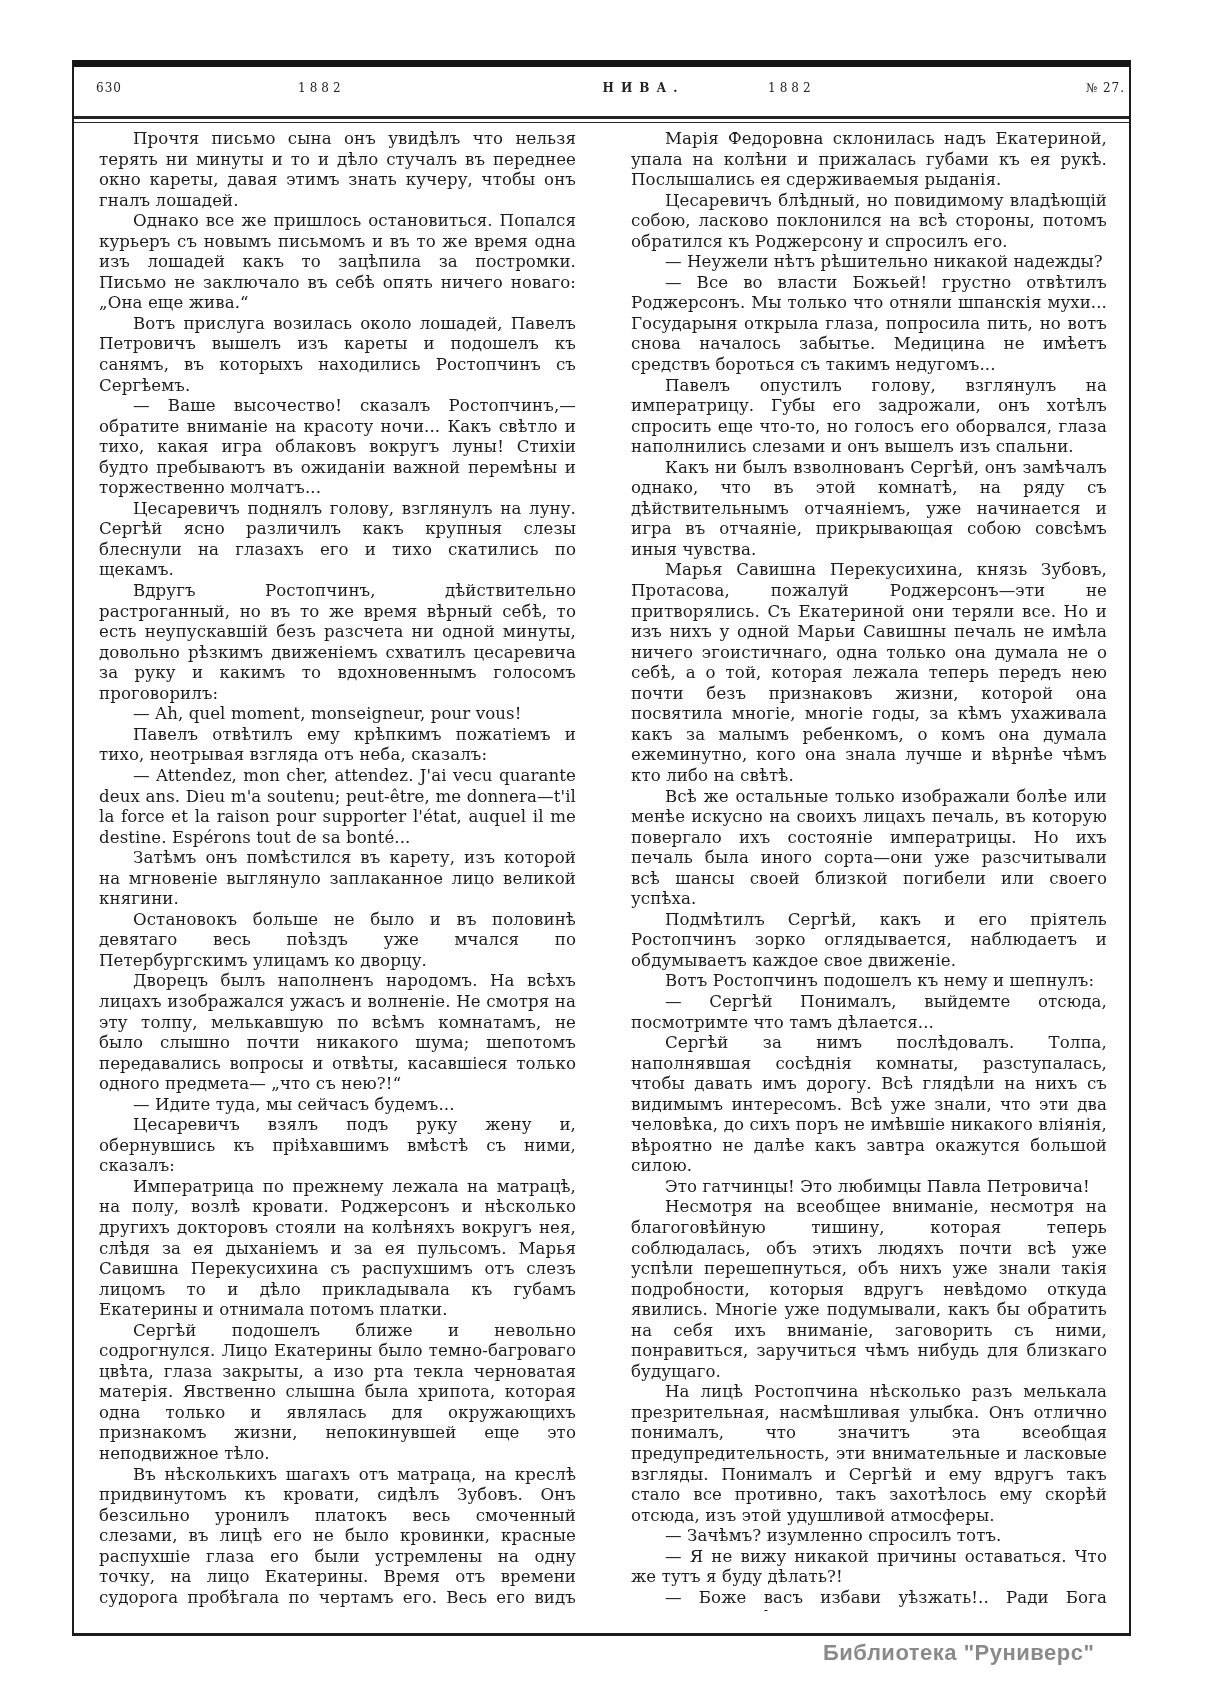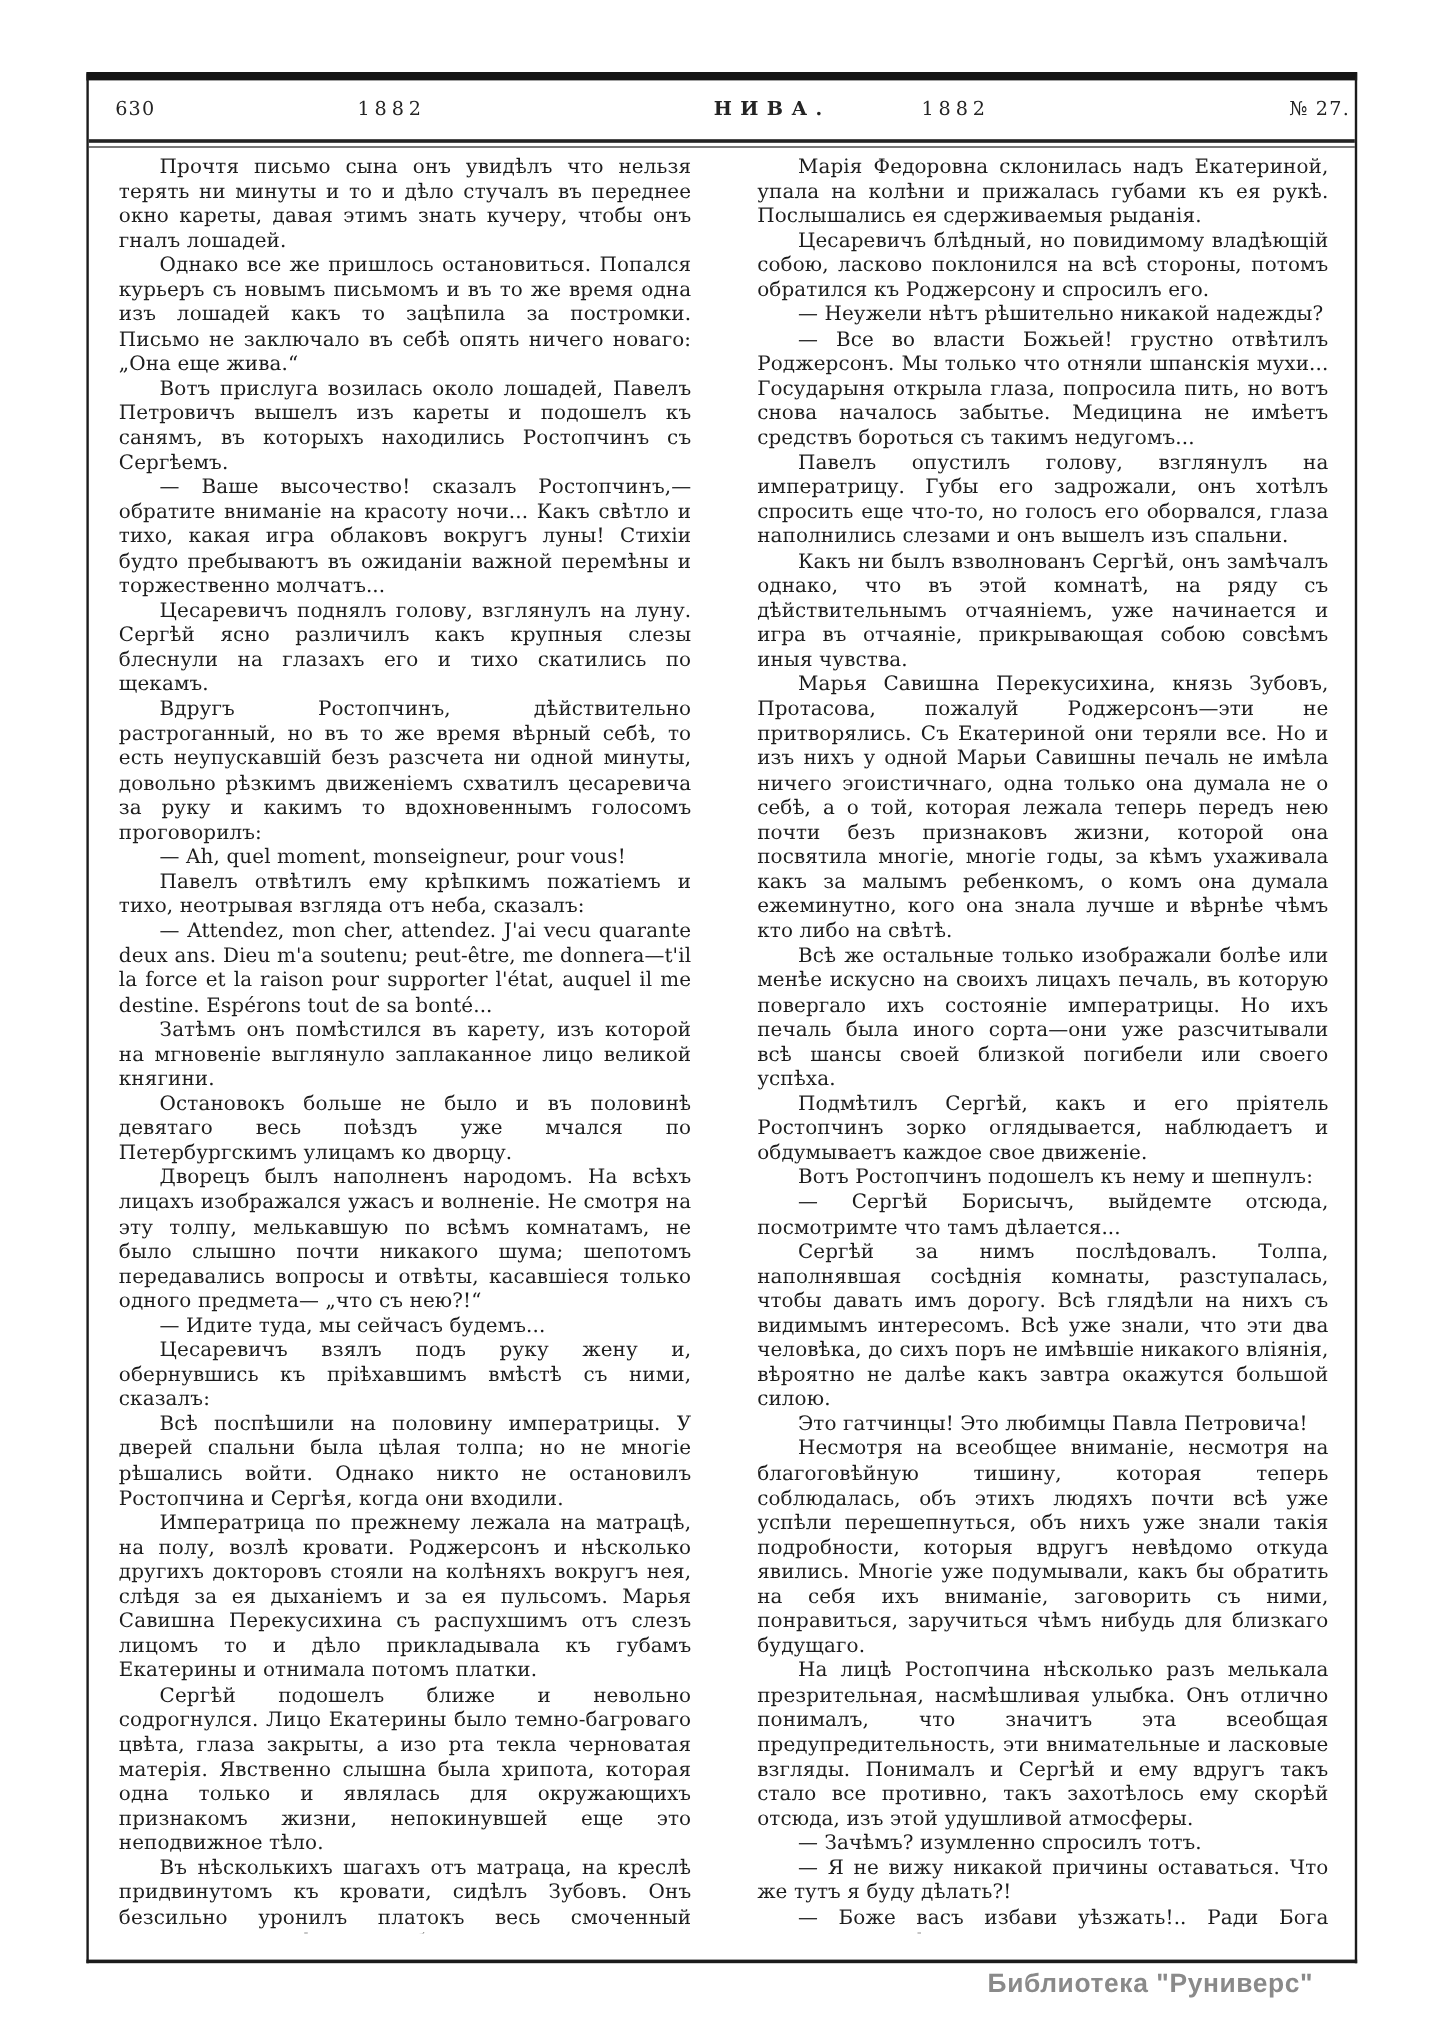--- a/index.html
+++ b/index.html
@@ -22,21 +22,21 @@
     border-top:7px solid #151515;
     background:#ffffff;
   }
   .masthead-row{
     position:absolute;
     left:0;top:0;width:100%;height:48px;
   }
   .masthead-row .hitem{
     position:absolute;
     top:14px;
-    font-size:16px;
+    font-size:12px;
     color:#242424;
     white-space:nowrap;
   }
   .h-page{left:22px;font-size:21px;letter-spacing:1px;}
   .h-year-left{left:224px;letter-spacing:4px;font-size:19px;}
   .h-title{left:50%;transform:translateX(-50%);font-size:22px;letter-spacing:7px;font-weight:bold;margin-left:42px;}
   .h-year-right{left:694px;letter-spacing:4px;font-size:19px;}
   .h-issue{right:4px;font-size:20px;letter-spacing:1px;}
   .double-rule{
     position:absolute;
@@ -106,39 +106,38 @@
       <p>Цесаревичъ поднялъ голову, взглянулъ на луну. Сергѣй ясно различилъ какъ крупныя слезы блеснули на глазахъ его и тихо скатились по щекамъ.</p>
       <p>Вдругъ Ростопчинъ, дѣйствительно растроганный, но въ то же время вѣрный себѣ, то есть неупускавшій безъ разсчета ни одной минуты, довольно рѣзкимъ движеніемъ схватилъ цесаревича за руку и какимъ то вдохновеннымъ голосомъ проговорилъ:</p>
       <p>— Ah, quel moment, monseigneur, pour vous!</p>
       <p>Павелъ отвѣтилъ ему крѣпкимъ пожатіемъ и тихо, неотрывая взгляда отъ неба, сказалъ:</p>
       <p>— Attendez, mon cher, attendez. J'ai vecu quarante deux ans. Dieu m'a soutenu; peut-être, me donnera—t'il la force et la raison pour supporter l'état, auquel il me destine. Espérons tout de sa bonté...</p>
       <p>Затѣмъ онъ помѣстился въ карету, изъ которой на мгновеніе выглянуло заплаканное лицо великой княгини.</p>
       <p>Остановокъ больше не было и въ половинѣ девятаго весь поѣздъ уже мчался по Петербургскимъ улицамъ ко дворцу.</p>
       <p>Дворецъ былъ наполненъ народомъ. На всѣхъ лицахъ изображался ужасъ и волненіе. Не смотря на эту толпу, мелькавшую по всѣмъ комнатамъ, не было слышно почти никакого шума; шепотомъ передавались вопросы и отвѣты, касавшіеся только одного предмета— „что съ нею?!“</p>
       <p>— Идите туда, мы сейчасъ будемъ...</p>
       <p>Цесаревичъ взялъ подъ руку жену и, обернувшись къ пріѣхавшимъ вмѣстѣ съ ними, сказалъ:</p>
-      <p>Всѣ поспѣшили на половину императрицы. У дверей спальни была цѣлая толпа; но не многіе рѣшались войти. Однако никто не остановилъ Ростопчина и Сергѣя, когда они входили.</p>
       <p>Императрица по прежнему лежала на матрацѣ, на полу, возлѣ кровати. Роджерсонъ и нѣсколько другихъ докторовъ стояли на колѣняхъ вокругъ нея, слѣдя за ея дыханіемъ и за ея пульсомъ. Марья Савишна Перекусихина съ распухшимъ отъ слезъ лицомъ то и дѣло прикладывала къ губамъ Екатерины и отнимала потомъ платки.</p>
       <p>Сергѣй подошелъ ближе и невольно содрогнулся. Лицо Екатерины было темно-багроваго цвѣта, глаза закрыты, а изо рта текла черноватая матерія. Явственно слышна была хрипота, которая одна только и являлась для окружающихъ признакомъ жизни, непокинувшей еще это неподвижное тѣло.</p>
       <p>Въ нѣсколькихъ шагахъ отъ матраца, на креслѣ придвинутомъ къ кровати, сидѣлъ Зубовъ. Онъ безсильно уронилъ платокъ весь смоченный слезами, въ лицѣ его не было кровинки, красные распухшіе глаза его были устремлены на одну точку, на лицо Екатерины. Время отъ времени судорога пробѣгала по чертамъ его. Весь его видъ выражалъ отчаяніе и ужасъ.</p>
 
     </div>
 
     <div class="col col-right">
       <p>Марія Федоровна склонилась надъ Екатериной, упала на колѣни и прижалась губами къ ея рукѣ. Послышались ея сдерживаемыя рыданія.</p>
       <p>Цесаревичъ блѣдный, но повидимому владѣющій собою, ласково поклонился на всѣ стороны, потомъ обратился къ Роджерсону и спросилъ его.</p>
       <p>— Неужели нѣтъ рѣшительно никакой надежды?</p>
       <p>— Все во власти Божьей! грустно отвѣтилъ Роджерсонъ. Мы только что отняли шпанскія мухи... Государыня открыла глаза, попросила пить, но вотъ снова началось забытье. Медицина не имѣетъ средствъ бороться съ такимъ недугомъ...</p>
       <p>Павелъ опустилъ голову, взглянулъ на императрицу. Губы его задрожали, онъ хотѣлъ спросить еще что-то, но голосъ его оборвался, глаза наполнились слезами и онъ вышелъ изъ спальни.</p>
       <p>Какъ ни былъ взволнованъ Сергѣй, онъ замѣчалъ однако, что въ этой комнатѣ, на ряду съ дѣйствительнымъ отчаяніемъ, уже начинается и игра въ отчаяніе, прикрывающая собою совсѣмъ иныя чувства.</p>
       <p>Марья Савишна Перекусихина, князь Зубовъ, Протасова, пожалуй Роджерсонъ—эти не притворялись. Съ Екатериной они теряли все. Но и изъ нихъ у одной Марьи Савишны печаль не имѣла ничего эгоистичнаго, одна только она думала не о себѣ, а о той, которая лежала теперь передъ нею почти безъ признаковъ жизни, которой она посвятила многіе, многіе годы, за кѣмъ ухаживала какъ за малымъ ребенкомъ, о комъ она думала ежеминутно, кого она знала лучше и вѣрнѣе чѣмъ кто либо на свѣтѣ.</p>
       <p>Всѣ же остальные только изображали болѣе или менѣе искусно на своихъ лицахъ печаль, въ которую повергало ихъ состояніе императрицы. Но ихъ печаль была иного сорта—они уже разсчитывали всѣ шансы своей близкой погибели или своего успѣха.</p>
       <p>Подмѣтилъ Сергѣй, какъ и его пріятель Ростопчинъ зорко оглядывается, наблюдаетъ и обдумываетъ каждое свое движеніе.</p>
       <p>Вотъ Ростопчинъ подошелъ къ нему и шепнулъ:</p>
-      <p>— Сергѣй Борисычъ, выйдемте отсюда, посмотримте что тамъ дѣлается...</p>
+      <p>— Сергѣй Понималъ, выйдемте отсюда, посмотримте что тамъ дѣлается...</p>
       <p>Сергѣй за нимъ послѣдовалъ. Толпа, наполнявшая сосѣднія комнаты, разступалась, чтобы давать имъ дорогу. Всѣ глядѣли на нихъ съ видимымъ интересомъ. Всѣ уже знали, что эти два человѣка, до сихъ поръ не имѣвшіе никакого вліянія, вѣроятно не далѣе какъ завтра окажутся большой силою.</p>
       <p>Это гатчинцы! Это любимцы Павла Петровича!</p>
       <p>Несмотря на всеобщее вниманіе, несмотря на благоговѣйную тишину, которая теперь соблюдалась, объ этихъ людяхъ почти всѣ уже успѣли перешепнуться, объ нихъ уже знали такія подробности, которыя вдругъ невѣдомо откуда явились. Многіе уже подумывали, какъ бы обратить на себя ихъ вниманіе, заговорить съ ними, понравиться, заручиться чѣмъ нибудь для близкаго будущаго.</p>
       <p>На лицѣ Ростопчина нѣсколько разъ мелькала презрительная, насмѣшливая улыбка. Онъ отлично понималъ, что значитъ эта всеобщая предупредительность, эти внимательные и ласковые взгляды. Понималъ и Сергѣй и ему вдругъ такъ стало все противно, такъ захотѣлось ему скорѣй отсюда, изъ этой удушливой атмосферы.</p>
       <p>— Зачѣмъ? изумленно спросилъ тотъ.</p>
       <p>— Я не вижу никакой причины оставаться. Что же тутъ я буду дѣлать?!</p>
       <p>— Боже васъ избави уѣзжать!.. Ради Бога останьтесь, вѣдь вы же видите, это можетъ кончиться съ минуты на минуту. Во всякомъ случаѣ вамъ незачѣмъ подвергать себя его неудовольствію. Онъ навѣрно бу-</p>
     </div>
 
   </div>

